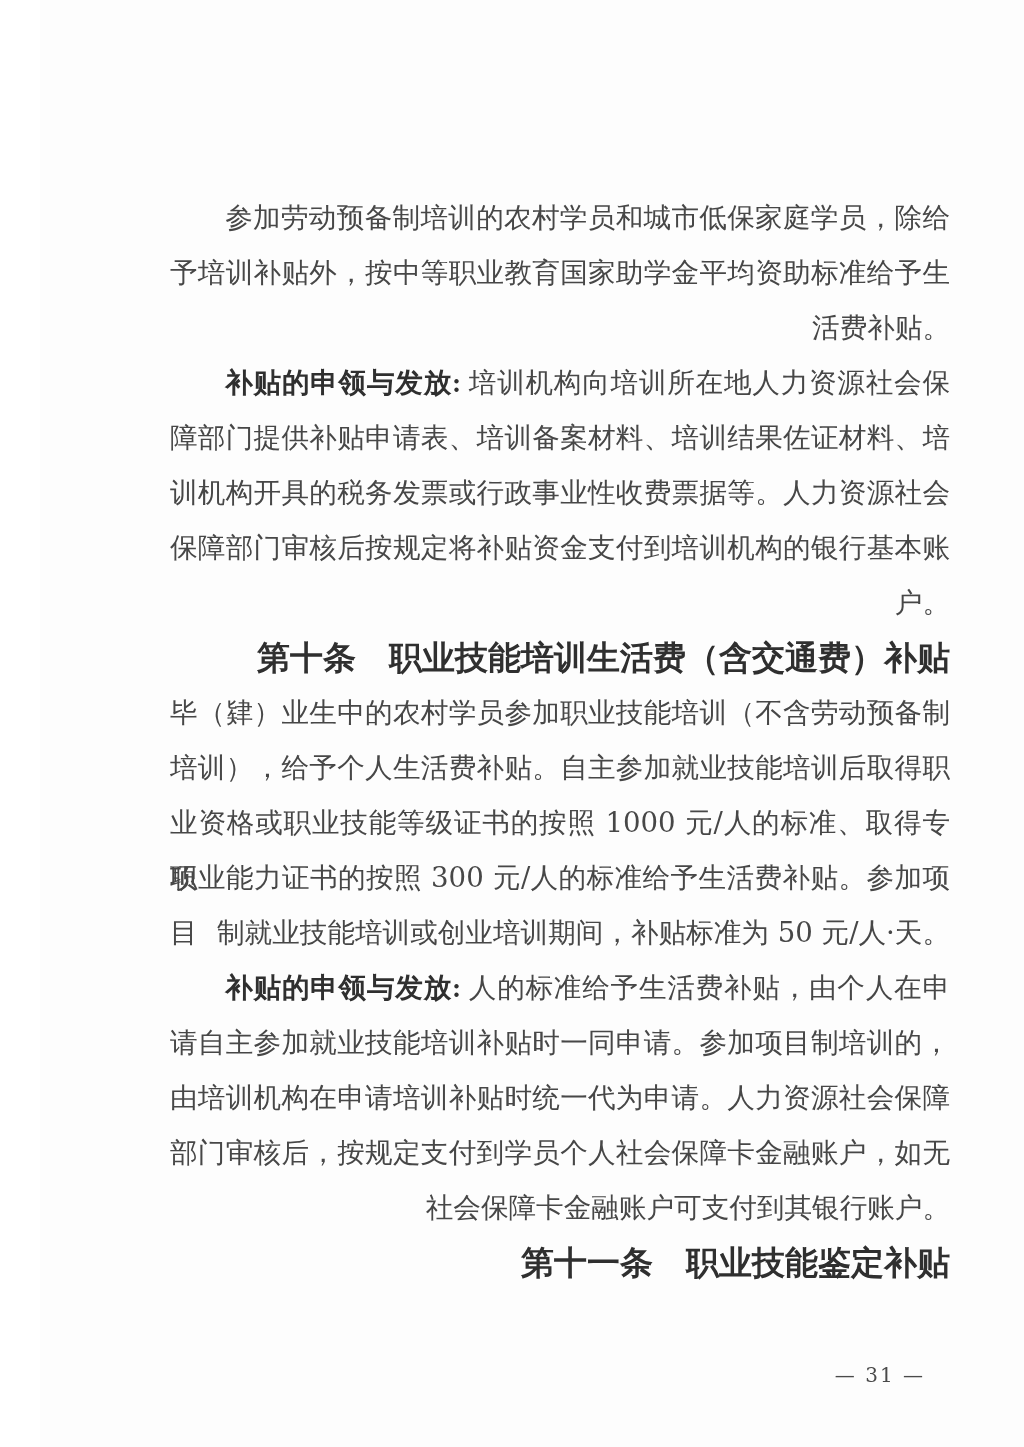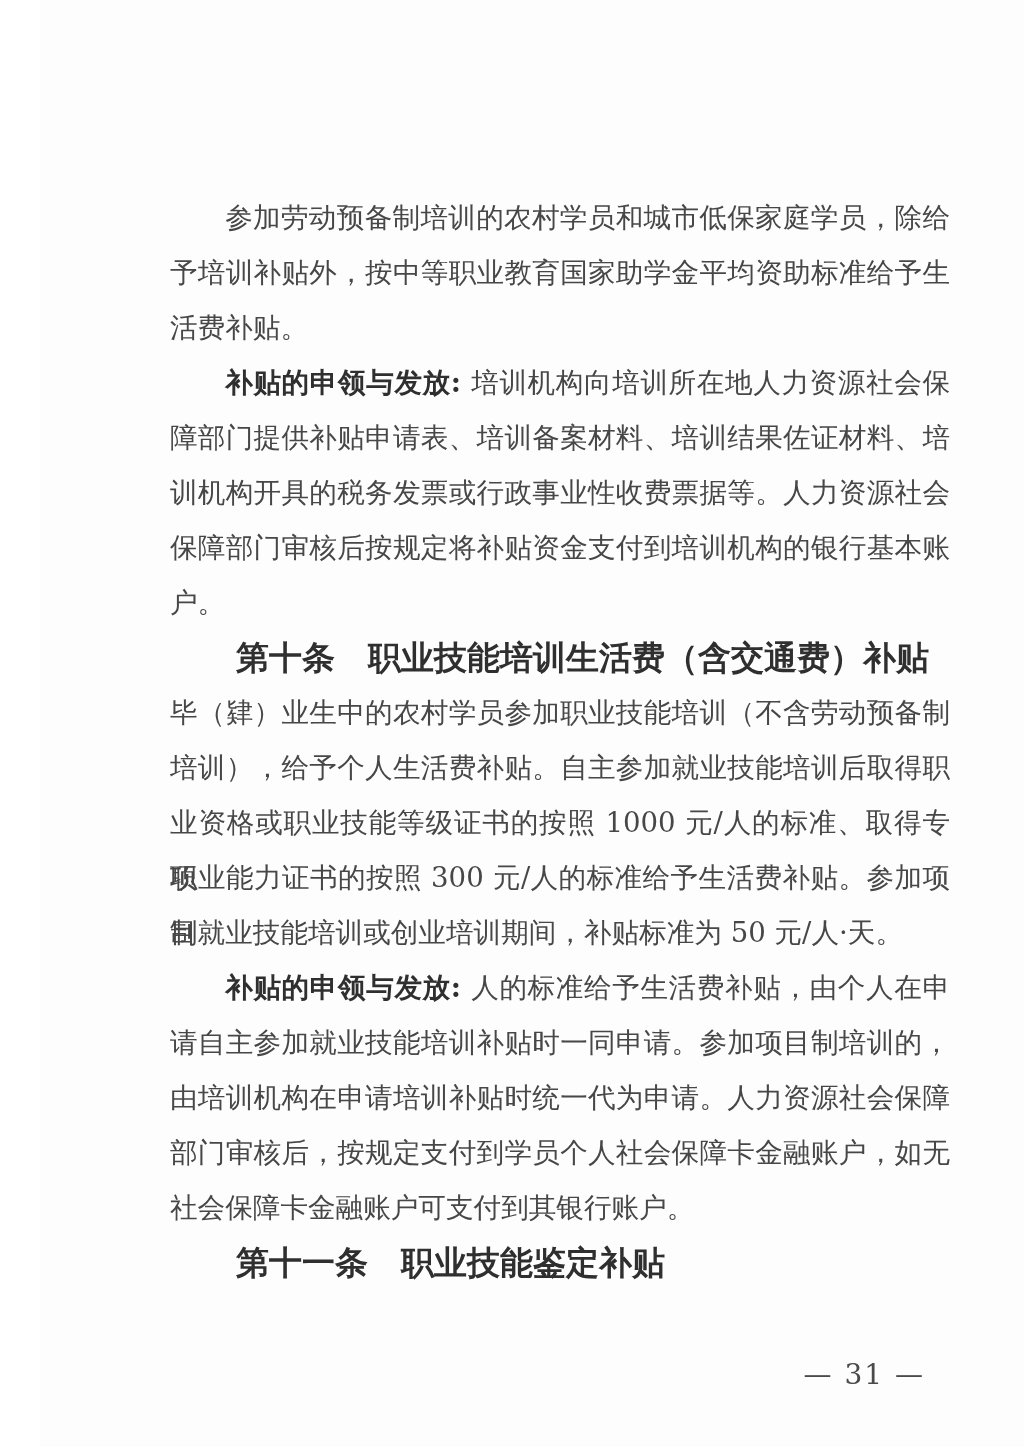--- a/index.html
+++ b/index.html
@@ -16,42 +16,43 @@
     position: absolute;
     left: 130px;
     top: 190px;
     width: 780px;
   }
   .line {
     font-size: 27.6px;
     line-height: 55px;
     height: 55px;
     color: #474747;
-    text-align: left;
+    text-align: right;
     white-space: normal;
   }
   .line.fill {
     text-align: justify;
     text-align-last: justify;
   }
   .line.indent { text-indent: 2em; }
   .line .bold {
     font-weight: bold;
     color: #2f2f2f;
+    font-family: Liberation Serif, serif;
   }
   .line.heading {
     font-weight: bold;
     color: #2b2b2b;
     font-size: 33px;
   }
   .footer {
     position: absolute;
     top: 1360px;
     right: 139px;
-    font-size: 28px;
+    font-size: 20px;
     line-height: 30px;
     color: #4a4a4a;
     letter-spacing: 2px;
     font-family: "DejaVu Serif", "Liberation Serif", serif;
   }
 </style>
 </head>
 <body>
 
 <div class="page">

